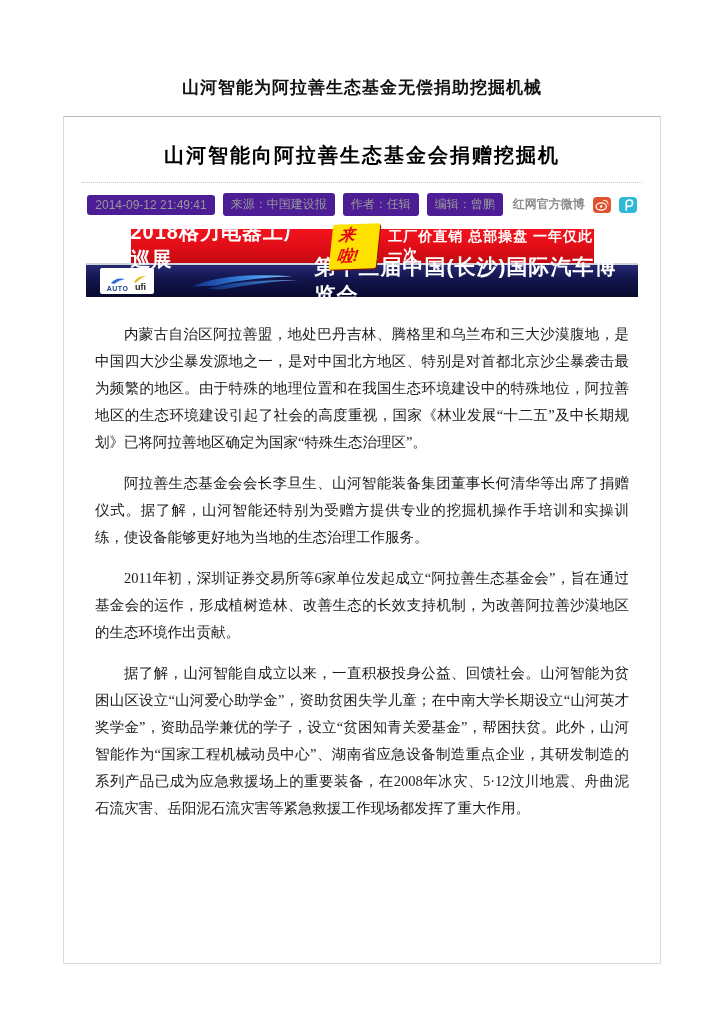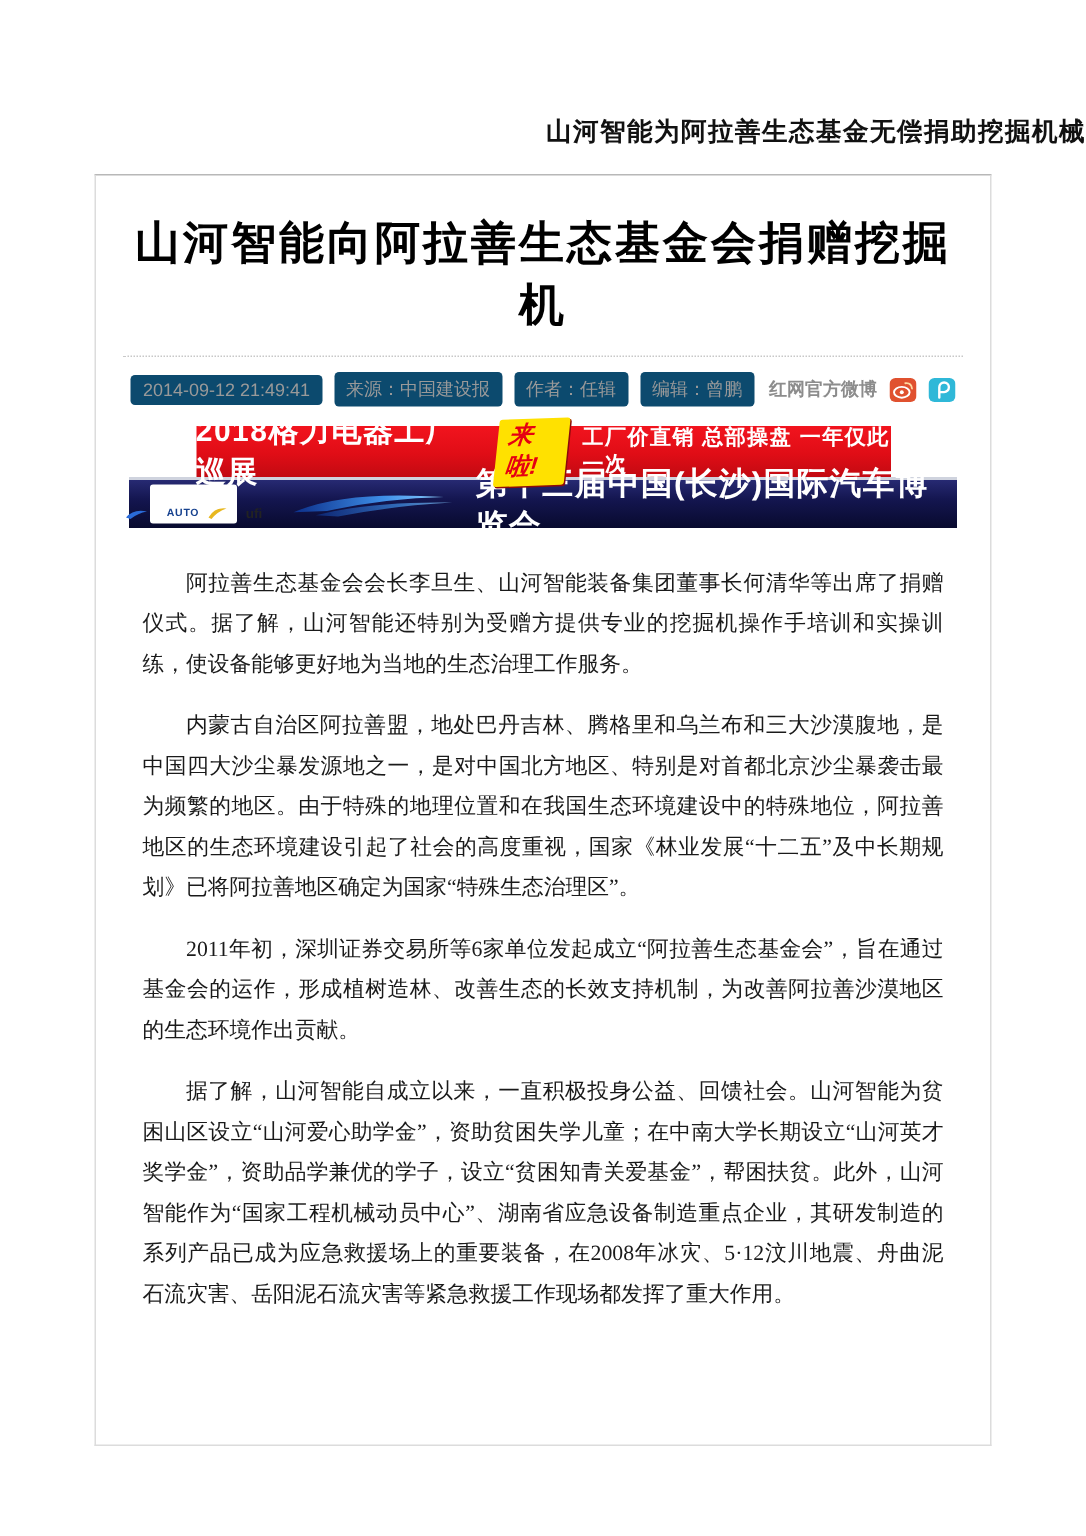--- a/index.html
+++ b/index.html
@@ -2,40 +2,40 @@
 <html><head>
 <meta charset="utf-8">
 <style>
   * { box-sizing: border-box; }
   html,body { margin:0; padding:0; }
   body {
     width:724px; height:1024px; background:#ffffff; overflow:hidden;
     font-family:"Liberation Sans", sans-serif; position:relative;
   }
   .page-title {
-    padding-top:76px; text-align:right;
+    padding-top:76px; text-align:center;
     font-family:"Liberation Serif", serif;
     font-size:17px; font-weight:bold; color:#111; letter-spacing:1px;
   }
   .article-box {
     width:598px; margin:17px auto 0; min-height:848px; background:#fff;
     border:1px solid #dcdcdc; border-top:1px solid #b8b8b8;
     padding:0 16px 30px;
   }
   .article-title {
     margin-top:25px; text-align:center;
     font-family:"Liberation Serif", serif;
-    font-size:30px; font-weight:bold; color:#000; letter-spacing:2px;
+    font-size:20px; font-weight:bold; color:#000; letter-spacing:2px;
   }
   .title-divider { margin:13px 2px 0; border-bottom:1px dotted #c8c8c8; height:1px; }
   .meta-row {
     margin-top:10px; display:flex; justify-content:center; align-items:center;
     gap:8px; font-size:12px; color:#9a9a9a; white-space:nowrap;
   }
-  .meta-pill { background:#0c4a6e; border-radius:3px; padding:3px 8px; color:#999; }
+  .meta-pill { background:#4c1d95; border-radius:3px; padding:3px 8px; color:#999; }
   .weibo-label { color:#8c8c8c; margin-left:2px;font-weight:bold; }
   .social-icon { width:18px; height:18px; display:inline-block; vertical-align:middle; cursor:pointer; }
 
   
   .ad1 {
     width:463px; height:34px; margin:13px auto 0; cursor:pointer;
     background:linear-gradient(#f2141e 0%, #e00d16 55%, #c20a12 100%);
     display:flex; align-items:center; justify-content:center; gap:11px; color:#fff;
   }
   .ad1-title { font-size:20px; font-weight:bold; letter-spacing:1px; }
@@ -50,21 +50,21 @@
   .ad2 {
     width:552px; height:34px; margin:0 auto; cursor:pointer;
     background:linear-gradient(#272a73 0%, #141650 40%, #080a2e 100%);
     border-top:2px solid #cfd3de;
     display:flex; align-items:center; color:#fff;
   }
   .ad2-logobox {
     background:#fff; width:58px; height:26px; margin-left:14px; border-radius:2px;
     display:flex; align-items:flex-end; justify-content:center; gap:5px; padding-bottom:2px;
   }
-  .mini-logo { display:flex; flex-direction:row; line-height:1;gap:12px; }
+  .mini-logo { display:flex; flex-direction:column; align-items:center; line-height:1; }
   .mini-logo .mark { height:8px; }
   .logo-auto-text { font-size:7px; font-weight:bold; color:#16418e; letter-spacing:0.5px; }
   .logo-ufi-text { font-size:9px; font-weight:bold; color:#222; }
   .ad2-swoosh { margin-left:34px; height:24px; }
   .ad2-title { font-size:21px; font-weight:bold; letter-spacing:1px; margin-left:14px; }
 
   
   .body-text { margin:24px 15px 0; }
   .body-text p {
     font-family:"Liberation Serif", serif;
@@ -134,19 +134,19 @@
             <stop offset="1" stop-color="#8fd0ff"></stop>
         </linearGradient>
       </defs>
       <path d="M4 18 Q40 2 112 7 Q70 8 28 17 Z" fill="url(#sw1)"></path>
       <path d="M20 20 Q60 10 118 11 Q78 13 36 21 Z" fill="url(#sw1)" opacity="0.7"></path>
     </svg>
     <span class="ad2-title">第十三届中国(长沙)国际汽车博览会</span>
   </div>
 
   <div class="body-text">
+    <p>内蒙古自治区阿拉善盟，地处巴丹吉林、腾格里和乌兰布和三大沙漠腹地，是中国四大沙尘暴发源地之一，是对中国北方地区、特别是对首都北京沙尘暴袭击最为频繁的地区。由于特殊的地理位置和在我国生态环境建设中的特殊地位，阿拉善地区的生态环境建设引起了社会的高度重视，国家《林业发展“十二五”及中长期规划》已将阿拉善地区确定为国家“特殊生态治理区”。</p>
     <p>阿拉善生态基金会会长李旦生、山河智能装备集团董事长何清华等出席了捐赠仪式。据了解，山河智能还特别为受赠方提供专业的挖掘机操作手培训和实操训练，使设备能够更好地为当地的生态治理工作服务。</p>
-    <p>内蒙古自治区阿拉善盟，地处巴丹吉林、腾格里和乌兰布和三大沙漠腹地，是中国四大沙尘暴发源地之一，是对中国北方地区、特别是对首都北京沙尘暴袭击最为频繁的地区。由于特殊的地理位置和在我国生态环境建设中的特殊地位，阿拉善地区的生态环境建设引起了社会的高度重视，国家《林业发展“十二五”及中长期规划》已将阿拉善地区确定为国家“特殊生态治理区”。</p>
     <p>2011年初，深圳证券交易所等6家单位发起成立“阿拉善生态基金会”，旨在通过基金会的运作，形成植树造林、改善生态的长效支持机制，为改善阿拉善沙漠地区的生态环境作出贡献。</p>
     <p>据了解，山河智能自成立以来，一直积极投身公益、回馈社会。山河智能为贫困山区设立“山河爱心助学金”，资助贫困失学儿童；在中南大学长期设立“山河英才奖学金”，资助品学兼优的学子，设立“贫困知青关爱基金”，帮困扶贫。此外，山河智能作为“国家工程机械动员中心”、湖南省应急设备制造重点企业，其研发制造的系列产品已成为应急救援场上的重要装备，在2008年冰灾、5·12汶川地震、舟曲泥石流灾害、岳阳泥石流灾害等紧急救援工作现场都发挥了重大作用。</p>
   </div>
 
 </div>
 
 </body></html>

